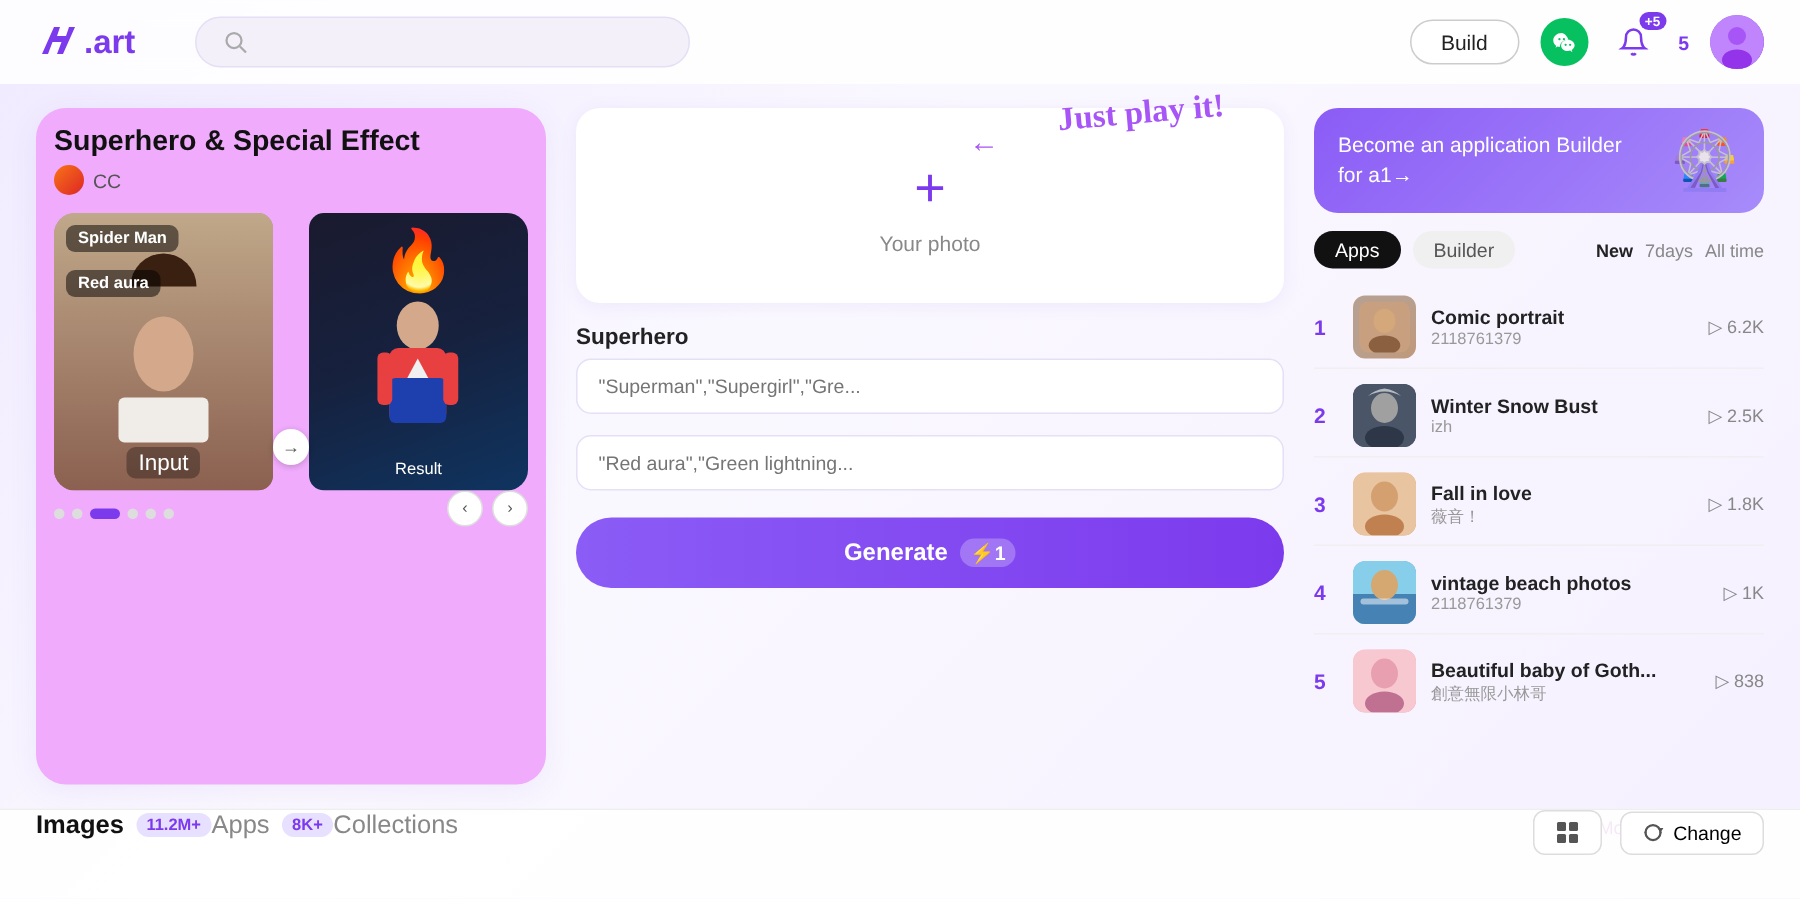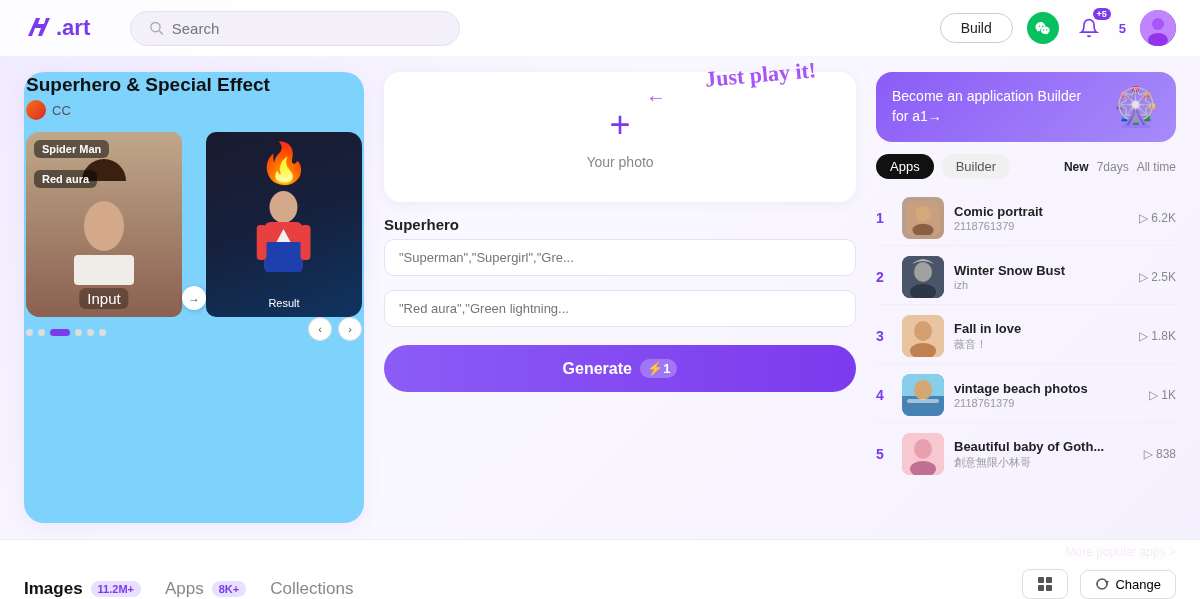--- a/index.html
+++ b/index.html
@@ -114,23 +114,23 @@
     
     .main {
       display: flex;
       gap: 20px;
       padding: 16px 24px;
       height: calc(599px - 56px - 60px);
     }
 
     
     .left-card {
-      background: #7dd3fc;
+      background: #f0abfc;
       border-radius: 20px;
-      padding: 2px;
+      padding: 12px;
       flex: 0 0 340px;
       box-shadow: 0 4px 20px rgba(120,80,200,0.08);
       position: relative;
       overflow: hidden;
     }
     .card-title {
       font-size: 19px;
       font-weight: 700;
       color: #111;
       margin-bottom: 4px;
@@ -475,30 +475,29 @@
       display: flex;
       align-items: center;
       justify-content: flex-end;
       gap: 4px;
       margin-top: 48px;
     }
 
     
     .bottom-nav {
       display: flex;
-      align-items: flex-end;
+      align-items: flex-start;
       padding: 0 24px;
       height: 60px;
       border-top: 1px solid #eee;
       background: rgba(255,255,255,0.9);
       position: absolute;
       bottom: 0;
       left: 0;
       right: 0;
-      gap: 24px;
     }
     .nav-item {
       display: flex;
       align-items: center;
       gap: 8px;
       font-size: 17px;
       font-weight: 700;
       color: #111;
       cursor: pointer;
     }
@@ -544,21 +543,20 @@
     <svg class="logo-icon" viewBox="0 0 28 28" fill="none">
       <path d="M4 22 L12 4 L16 4 L14 10 L20 10 L22 4 L26 4 L18 22 L14 22 L17 14 L11 14 L8 22 Z" fill="#7c3aed"></path>
     </svg>
     <span>.art</span>
   </div>
   <div class="search-bar">
     <svg width="16" height="16" viewBox="0 0 16 16">
       <circle cx="7" cy="7" r="5" stroke="#aaa" stroke-width="1.5" fill="none"></circle>
       <line x1="11" y1="11" x2="15" y2="15" stroke="#aaa" stroke-width="1.5"></line>
     </svg>
-    <input type="text" placeholder="Search" style="">
   </div>
   <div class="header-right">
     <button class="build-btn">Build</button>
     <div class="wechat-icon">
       <svg width="18" height="18" viewBox="0 0 24 24" fill="white">
         <path d="M9.5 4C5.36 4 2 6.91 2 10.5c0 2.04 1.04 3.87 2.68 5.07L4 17l1.85-.93c.54.15 1.1.23 1.65.23.21 0 .42-.01.63-.03A5.87 5.87 0 0 1 8 16c0-3.31 3.13-6 7-6h.5C14.74 7.64 12.33 4 9.5 4zm-2 4.5a1 1 0 1 1 0 2 1 1 0 0 1 0-2zm4 0a1 1 0 1 1 0 2 1 1 0 0 1 0-2z"></path>
         <path d="M15 10c-3.31 0-6 2.24-6 5s2.69 5 6 5c.72 0 1.41-.12 2.05-.34L19 21l-.62-1.78C19.65 18.13 21 16.62 21 15c0-2.76-2.69-5-6-5zm-2 3.5a1 1 0 1 1 0 2 1 1 0 0 1 0-2zm4 0a1 1 0 1 1 0 2 1 1 0 0 1 0-2z"></path>
       </svg>
     </div>
     <div class="notification-btn">

